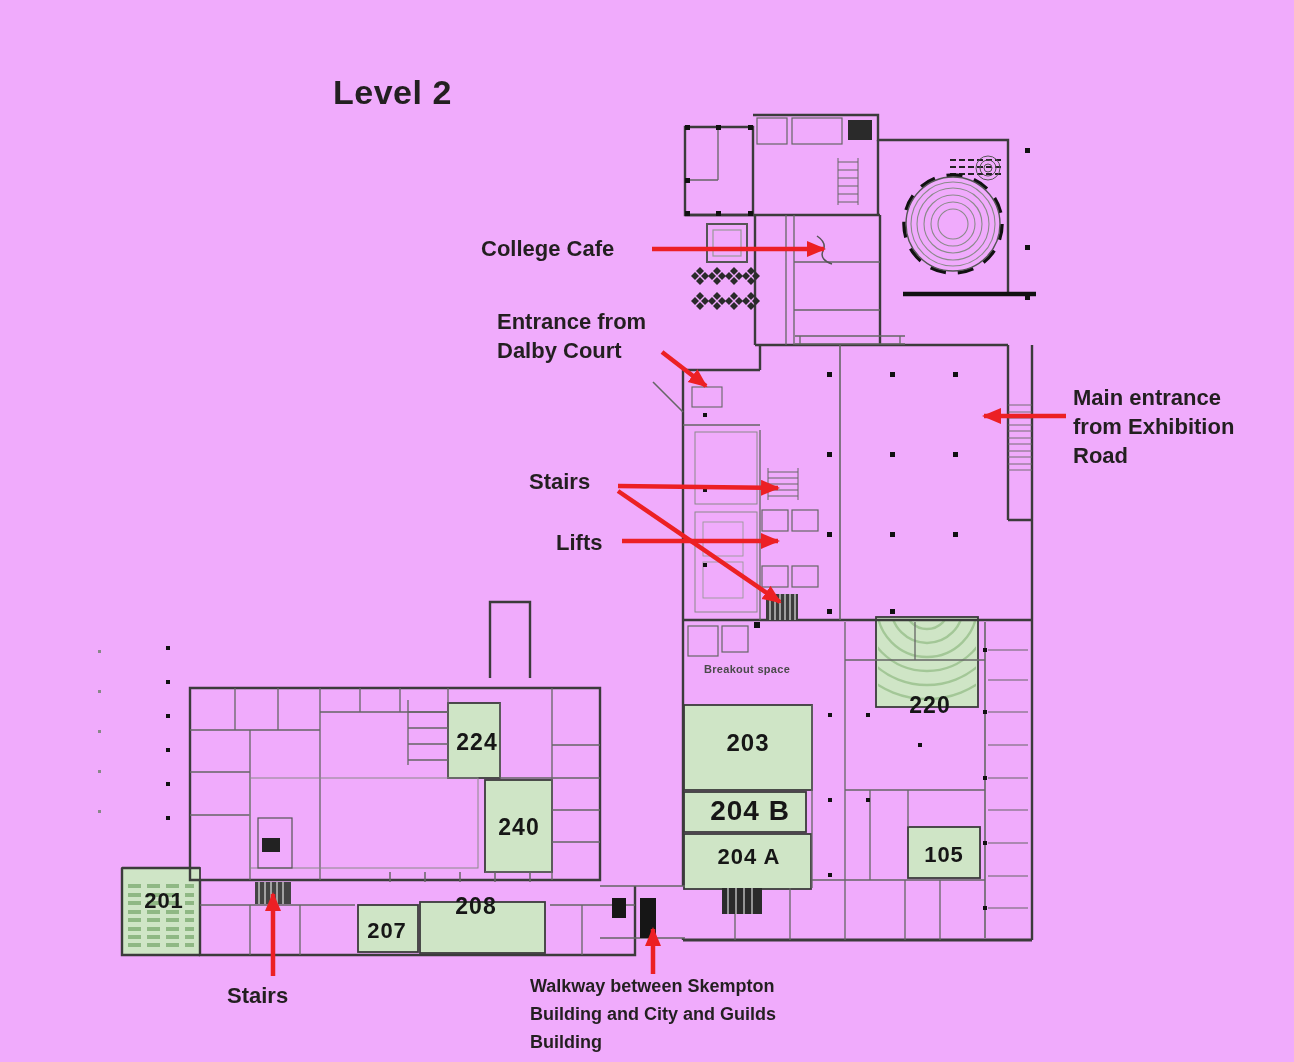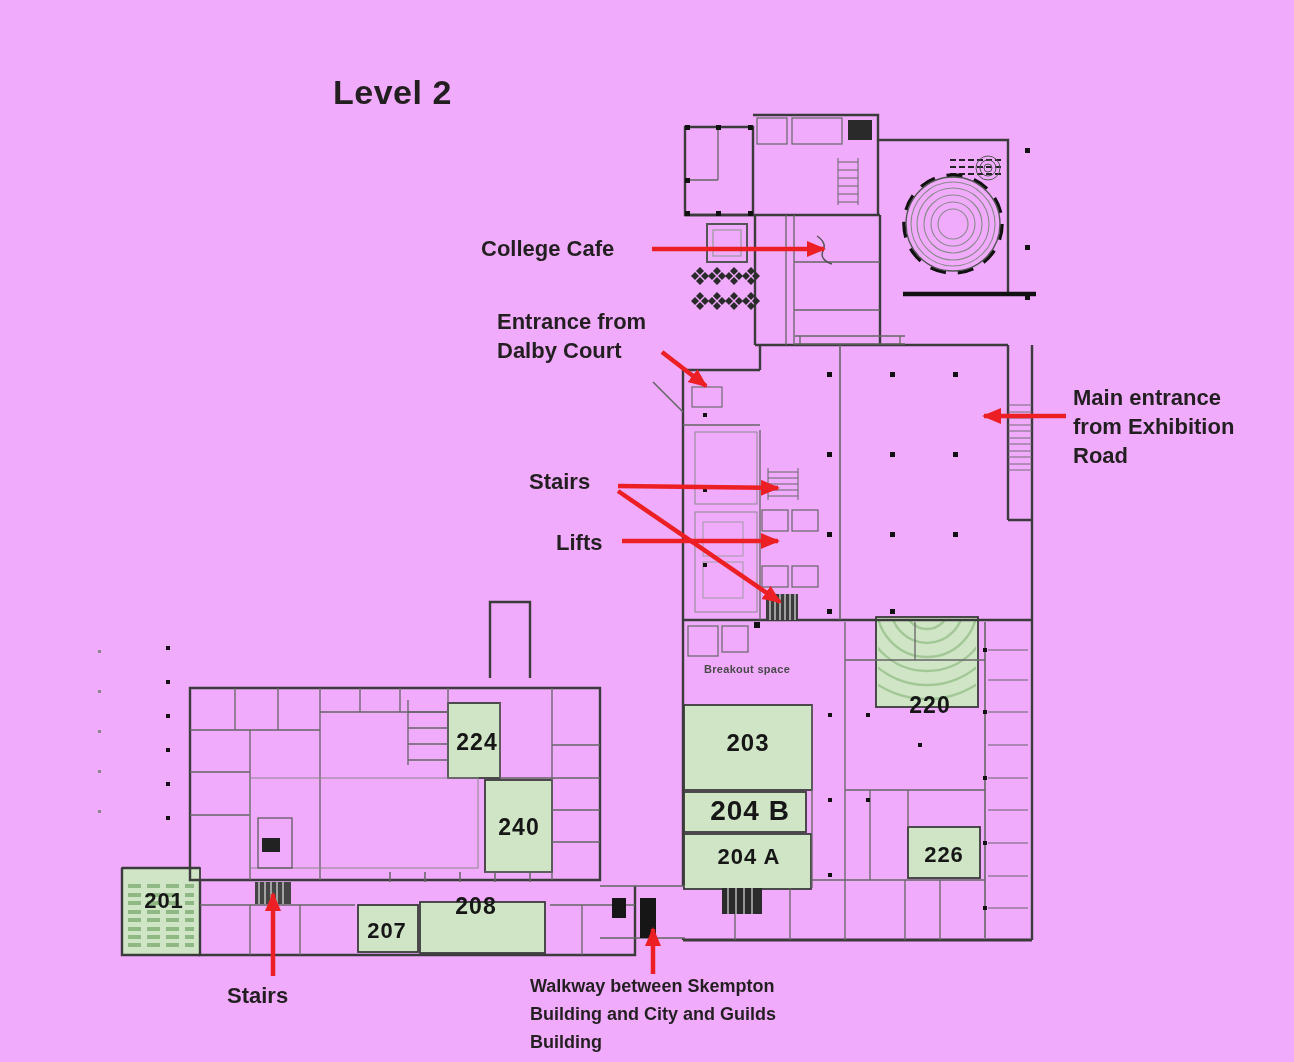--- a/index.html
+++ b/index.html
@@ -271,16 +271,16 @@
 <div class="lbl breakout" style="left:704px;top:663px;text-align:right;">Breakout space</div>
 
 <div class="room" style="left:164px;top:901px;font-size:22px;">201</div>
 <div class="room" style="left:748px;top:743px;font-size:24px;">203</div>
 <div class="room" style="left:750px;top:811px;font-size:28px;">204 B</div>
 <div class="room" style="left:749px;top:857px;font-size:22px;">204 A</div>
 <div class="room" style="left:387px;top:931px;font-size:22px;">207</div>
 <div class="room" style="left:476px;top:906px;font-size:23px;">208</div>
 <div class="room" style="left:930px;top:673px;font-size:23px;margin-top:32px;">220</div>
 <div class="room" style="left:477px;top:742px;font-size:23px;">224</div>
-<div class="room" style="left:944px;top:855px;font-size:22px;">226</div>
+<div class="room" style="left:944px;top:855px;font-size:22px;">105</div>
 <div class="room" style="left:519px;top:827px;font-size:23px;">240</div>
 
 </div>
 
 </body></html>

